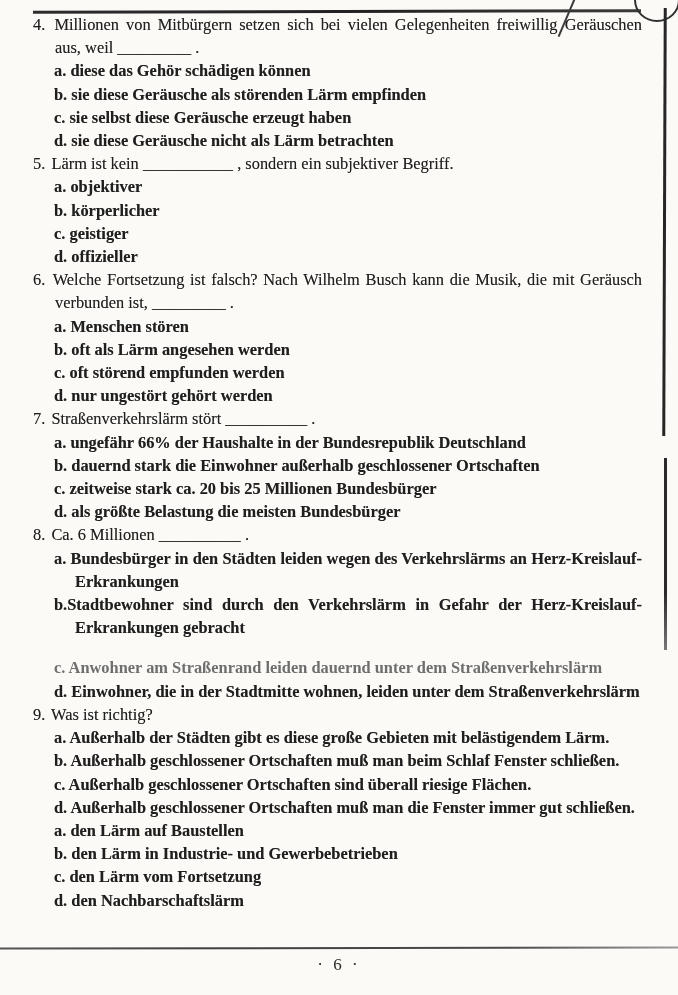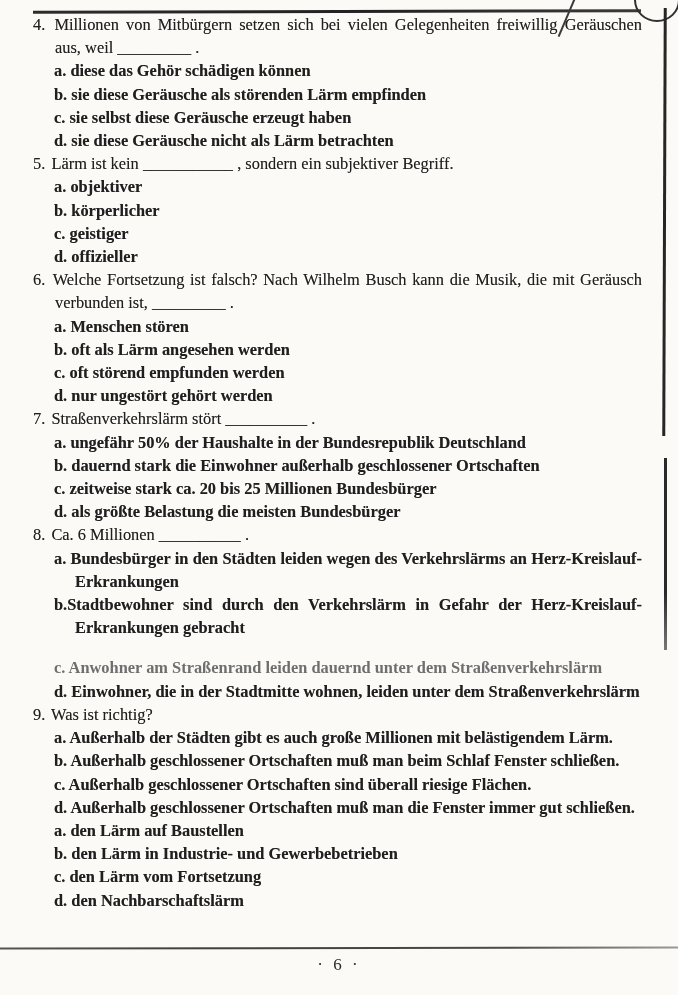--- a/index.html
+++ b/index.html
@@ -142,37 +142,37 @@
     <div class="q">
       <p class="stem"><span class="qnum">6.</span> <span>Welche Fortsetzung ist falsch? Nach Wilhelm Busch kann die Musik, die mit Geräusch verbunden ist, _________ .</span></p>
       <p class="opt">a. Menschen stören</p>
       <p class="opt">b. oft als Lärm angesehen werden</p>
       <p class="opt">c. oft störend empfunden werden</p>
       <p class="opt">d. nur ungestört gehört werden</p>
     </div>
 
     <div class="q">
       <p class="stem"><span class="qnum">7.</span> <span>Straßenverkehrslärm stört __________ .</span></p>
-      <p class="opt">a. ungefähr 50% der Haushalte in der Bundesrepublik Deutschland</p>
+      <p class="opt">a. ungefähr 66% der Haushalte in der Bundesrepublik Deutschland</p>
       <p class="opt">b. dauernd stark die Einwohner außerhalb geschlossener Ortschaften</p>
       <p class="opt">c. zeitweise stark ca. 20 bis 25 Millionen Bundesbürger</p>
       <p class="opt">d. als größte Belastung die meisten Bundesbürger</p>
     </div>
 
     <div class="q">
       <p class="stem"><span class="qnum">8.</span> <span>Ca. 6 Millionen __________ .</span></p>
       <p class="opt">a. Bundesbürger in den Städten leiden wegen des Verkehrslärms an Herz-Kreislauf-Erkrankungen</p>
       <p class="opt">b.Stadtbewohner sind durch den Verkehrslärm in Gefahr der Herz-Kreislauf-Erkrankungen gebracht</p>
       <p class="opt faded">c. Anwohner am Straßenrand leiden dauernd unter dem Straßenverkehrslärm</p>
       <p class="opt">d. Einwohner, die in der Stadtmitte wohnen, leiden unter dem Straßenverkehrslärm</p>
     </div>
 
     <div class="q">
       <p class="stem"><span class="qnum">9.</span> <span>Was ist richtig?</span></p>
-      <p class="opt">a. Außerhalb der Städten gibt es auch große Millionen mit belästigendem Lärm.</p>
+      <p class="opt">a. Außerhalb der Städten gibt es diese große Gebieten mit belästigendem Lärm.</p>
       <p class="opt">b. Außerhalb geschlossener Ortschaften muß man beim Schlaf Fenster schließen.</p>
       <p class="opt">c. Außerhalb geschlossener Ortschaften sind überall riesige Flächen.</p>
       <p class="opt">d. Außerhalb geschlossener Ortschaften muß man die Fenster immer gut schließen.</p>
     </div>
 
     <div class="q">
       <p class="opt">a. den Lärm auf Baustellen</p>
       <p class="opt">b. den Lärm in Industrie- und Gewerbebetrieben</p>
       <p class="opt">c. den Lärm vom Fortsetzung</p>
       <p class="opt">d. den Nachbarschaftslärm</p>

